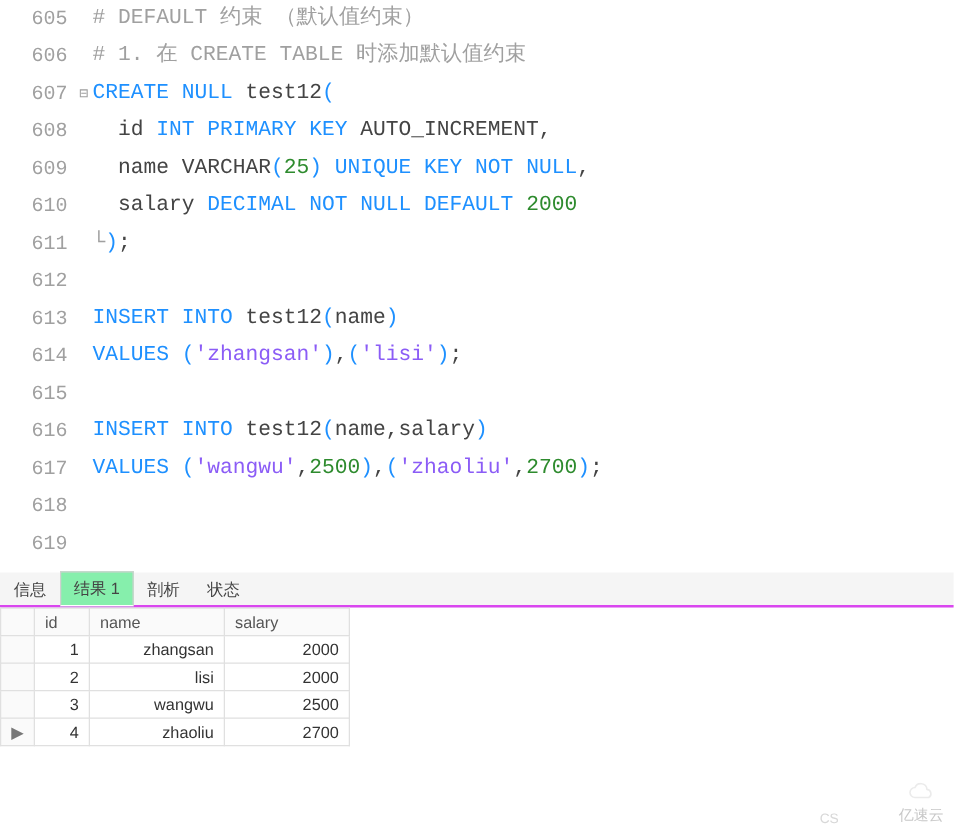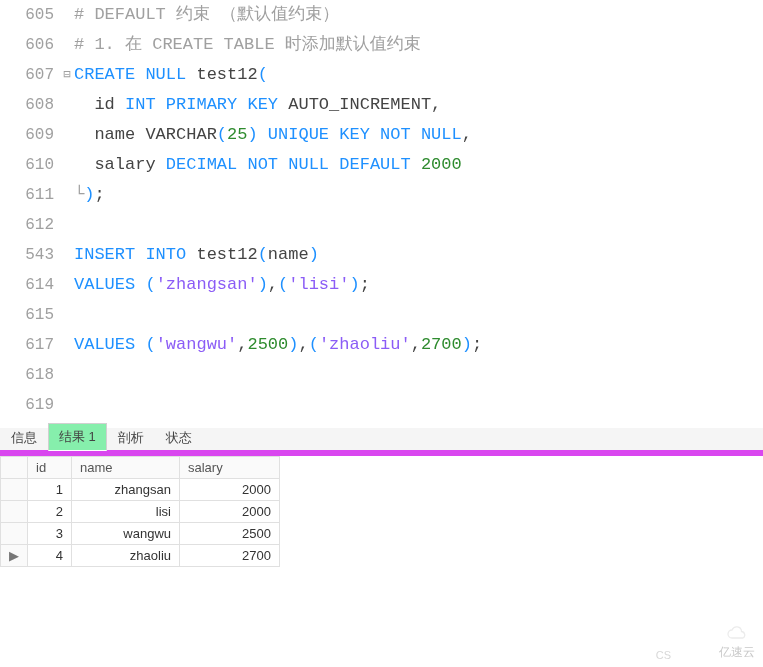--- a/index.html
+++ b/index.html
@@ -48,21 +48,21 @@
   .tok-punct { color: #444; }
   .tok-paren { color: #1e90ff; }
   .tok-number { color: #2e8b2e; }
   .tok-string { color: #8b5cf6; }
   .tok-plain { color: #444; }
   .fold-brace { color: #a0a0a0; }
 
   .tabs {
     display: flex;
     align-items: flex-end;
-    border-bottom: 6px solid #d946ef;
+    border-bottom: 2px solid #d946ef;
     background: #f5f5f5;
     height: 28px;
     font-family: "Microsoft YaHei", Arial, sans-serif;
     font-size: 13px;
     color: #444;
     margin-top: 8px;
   }
   .tab {
     padding: 4px 10px 4px 10px;
     border: 1px solid transparent;
@@ -166,33 +166,38 @@
       <div class="gutter">611</div>
       <div class="fold"></div>
       <div class="code"><span class="fold-brace">└</span><span class="tok-paren">)</span><span class="tok-punct">;</span></div>
     </div>
     <div class="line">
       <div class="gutter">612</div>
       <div class="fold"></div>
       <div class="code"><span class="tok-plain"></span></div>
     </div>
     <div class="line">
-      <div class="gutter">543</div>
+      <div class="gutter">613</div>
       <div class="fold"></div>
       <div class="code"><span class="tok-keyword">INSERT</span><span class="tok-plain"> </span><span class="tok-keyword">INTO</span><span class="tok-plain"> </span><span class="tok-ident">test12</span><span class="tok-paren">(</span><span class="tok-ident">name</span><span class="tok-paren">)</span></div>
     </div>
     <div class="line">
       <div class="gutter">614</div>
       <div class="fold"></div>
       <div class="code"><span class="tok-keyword">VALUES</span><span class="tok-plain"> </span><span class="tok-paren">(</span><span class="tok-string">'zhangsan'</span><span class="tok-paren">)</span><span class="tok-punct">,</span><span class="tok-paren">(</span><span class="tok-string">'lisi'</span><span class="tok-paren">)</span><span class="tok-punct">;</span></div>
     </div>
     <div class="line">
       <div class="gutter">615</div>
       <div class="fold"></div>
       <div class="code"><span class="tok-plain"></span></div>
+    </div>
+    <div class="line">
+      <div class="gutter">616</div>
+      <div class="fold"></div>
+      <div class="code"><span class="tok-keyword">INSERT</span><span class="tok-plain"> </span><span class="tok-keyword">INTO</span><span class="tok-plain"> </span><span class="tok-ident">test12</span><span class="tok-paren">(</span><span class="tok-ident">name</span><span class="tok-punct">,</span><span class="tok-ident">salary</span><span class="tok-paren">)</span></div>
     </div>
     <div class="line">
       <div class="gutter">617</div>
       <div class="fold"></div>
       <div class="code"><span class="tok-keyword">VALUES</span><span class="tok-plain"> </span><span class="tok-paren">(</span><span class="tok-string">'wangwu'</span><span class="tok-punct">,</span><span class="tok-number">2500</span><span class="tok-paren">)</span><span class="tok-punct">,</span><span class="tok-paren">(</span><span class="tok-string">'zhaoliu'</span><span class="tok-punct">,</span><span class="tok-number">2700</span><span class="tok-paren">)</span><span class="tok-punct">;</span></div>
     </div>
     <div class="line">
       <div class="gutter">618</div>
       <div class="fold"></div>
       <div class="code"><span class="tok-plain"></span></div>

